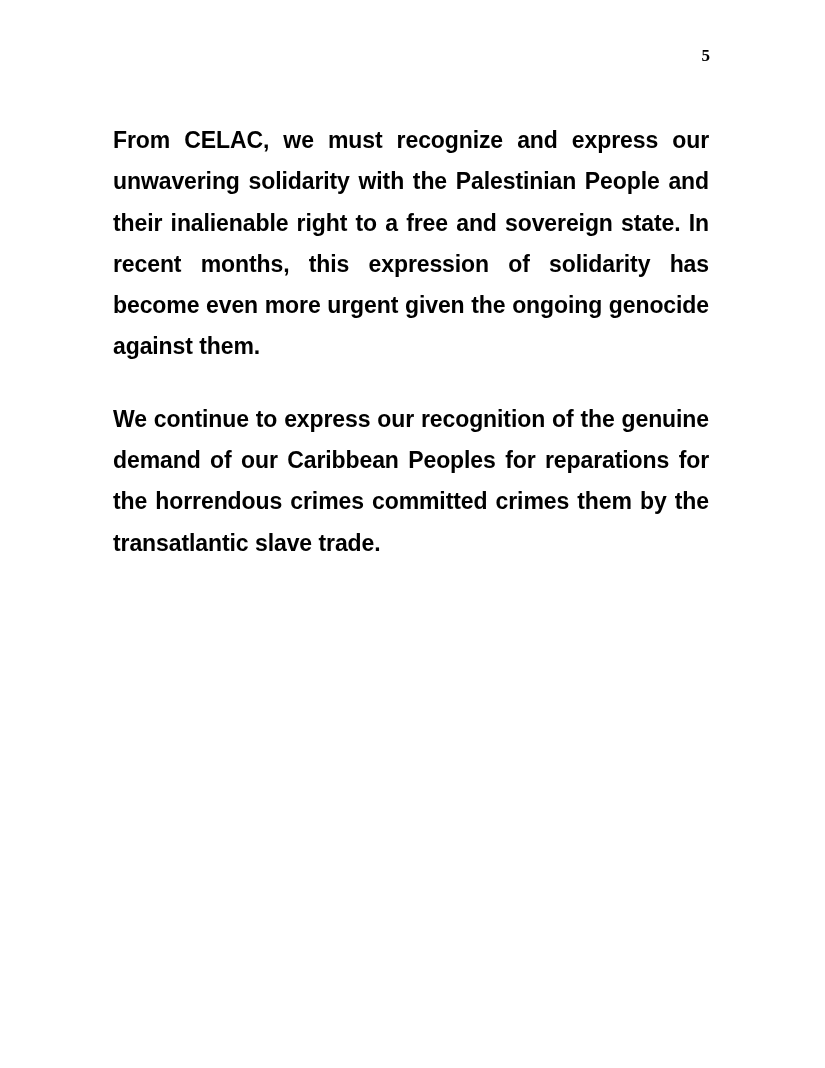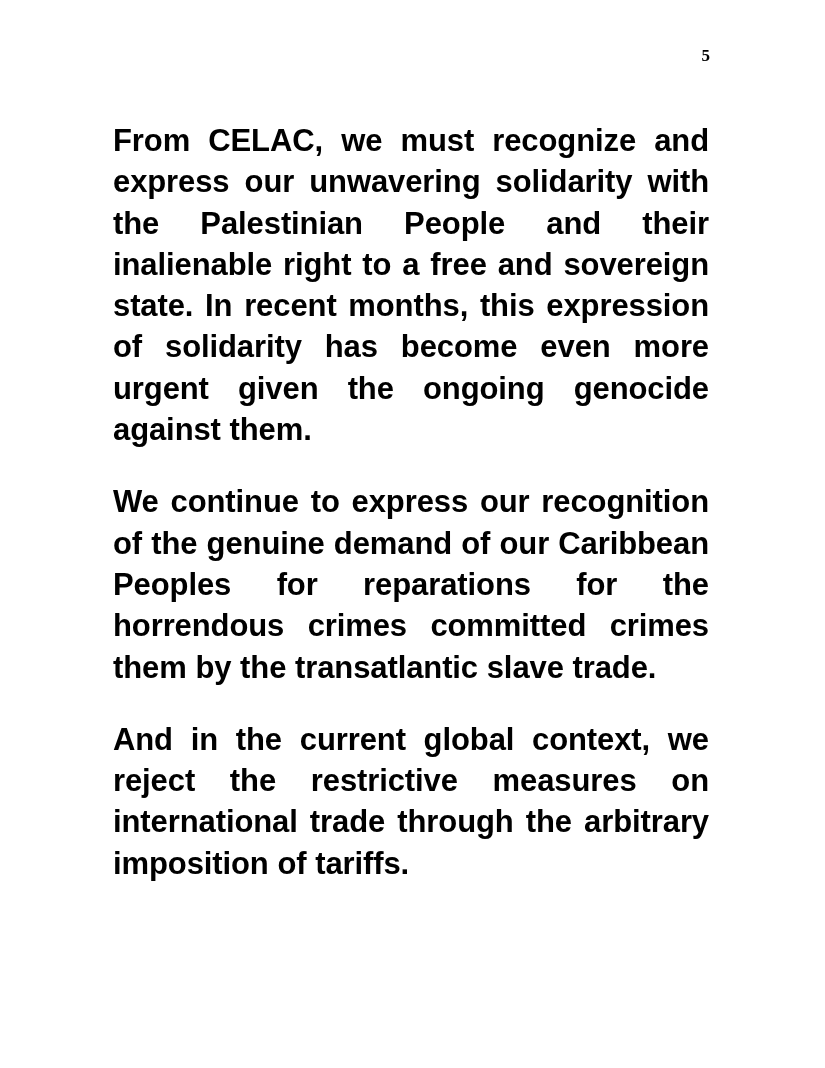--- a/index.html
+++ b/index.html
@@ -32,21 +32,21 @@
 
   .content {
     position: absolute;
     left: 113px;
     top: 120px;
     width: 596px;
   }
 
   .para {
     font-family: "Liberation Sans", "DejaVu Sans", sans-serif;
-    font-size: 31px;
+    font-size: 23px;
     font-weight: bold;
     color: #000000;
     text-align: justify;
     text-justify: inter-word;
     line-height: 41.3px;
     margin: 0 0 31px 0;
     letter-spacing: -0.1px;
     word-spacing: 0.2px;
     -webkit-font-smoothing: none;
   }
@@ -62,17 +62,16 @@
 
   <div class="page-number">5</div>
 
   <div class="content">
 
     <p class="para">From CELAC, we must recognize and express our unwavering solidarity with the Palestinian People and their inalienable right to a free and sovereign state. In recent months, this expression of solidarity has become even more urgent given the ongoing genocide against them.</p>
 
     <p class="para">We continue to express our recognition of the genuine demand of our Caribbean Peoples for reparations for the horrendous crimes committed crimes them by the transatlantic slave trade.</p>
 
 
-    <p class="para">And in the current global context, we reject the restrictive measures on international trade through the arbitrary imposition of tariffs.</p>
 
   </div>
 
 </div>
 
 </body></html>

